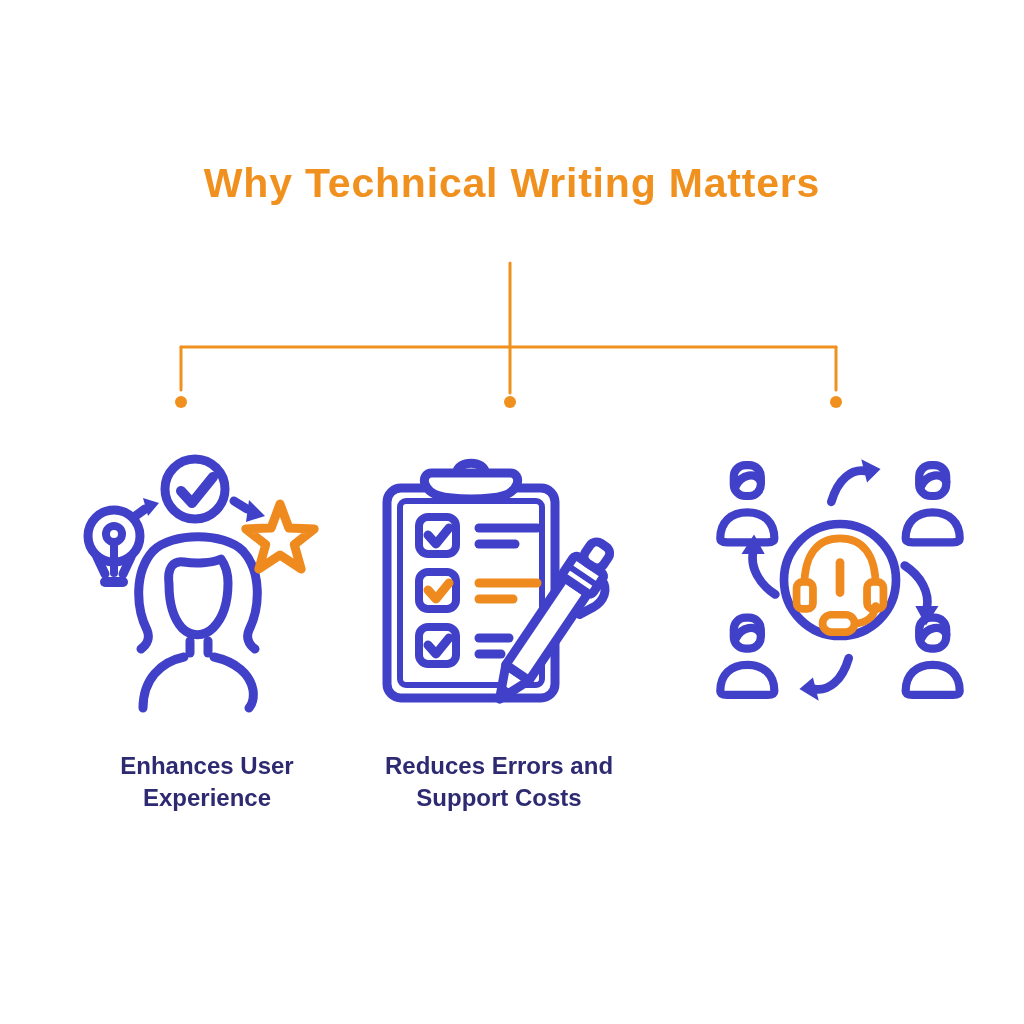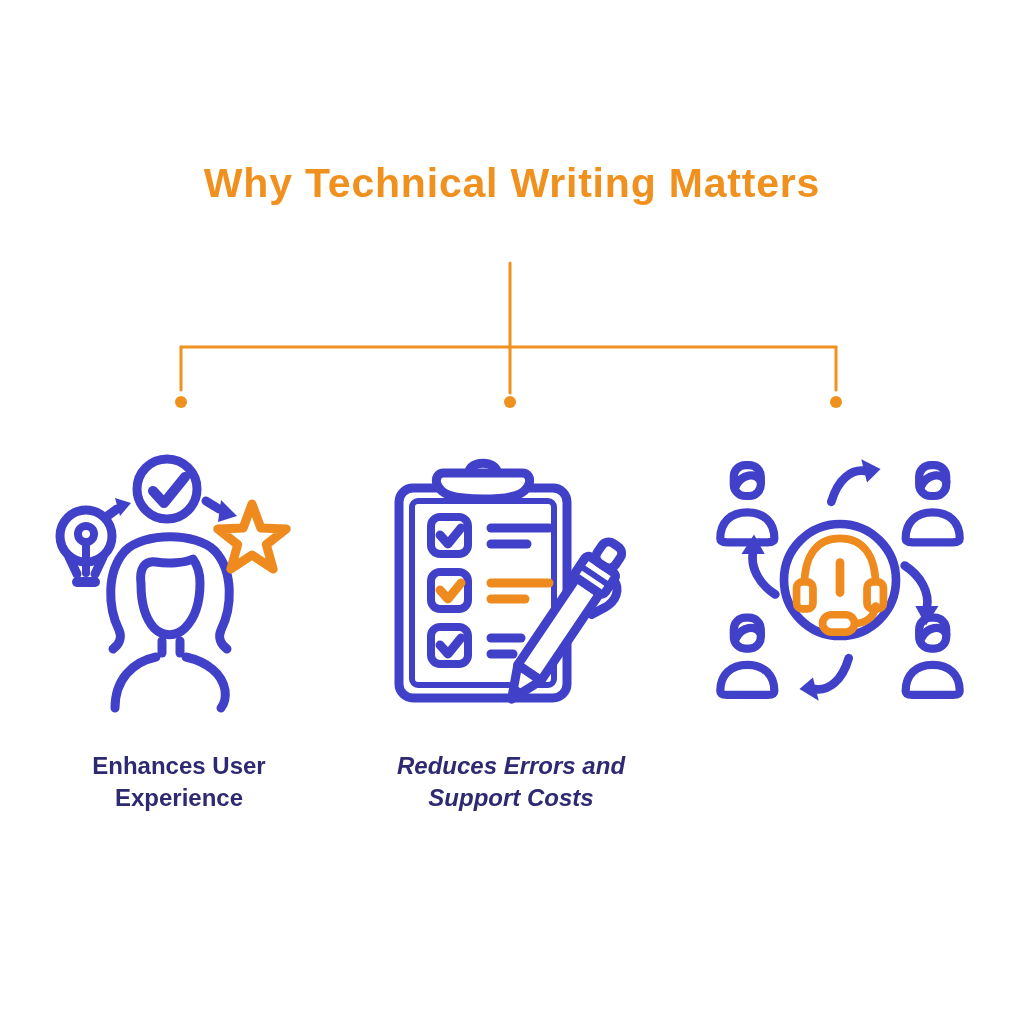--- a/index.html
+++ b/index.html
@@ -27,22 +27,22 @@
     color:var(--accent-orange,#F0911F);
   }
   .connector{position:absolute;left:0;top:0;pointer-events:none;}
   .branch{
     position:absolute;
     top:440px;
     display:flex;
     flex-direction:column;
     align-items:center;
   }
-  #branch-1{left:24px;width:310px;}
-  #branch-2{left:356px;width:310px;font-style:italic;}
+  #branch-1{left:52px;width:310px;}
+  #branch-2{left:344px;width:310px;}
   #branch-3{left:685px;width:310px;}
   .icon-wrap{height:280px;display:flex;align-items:flex-start;justify-content:center;}
   .branch-label{
     margin-top:30px;
     font-size:24px;
     font-weight:bold;
     line-height:1.33;
     text-align:center;
     white-space:pre-line;
     color:var(--label-navy,#2E2A72);

